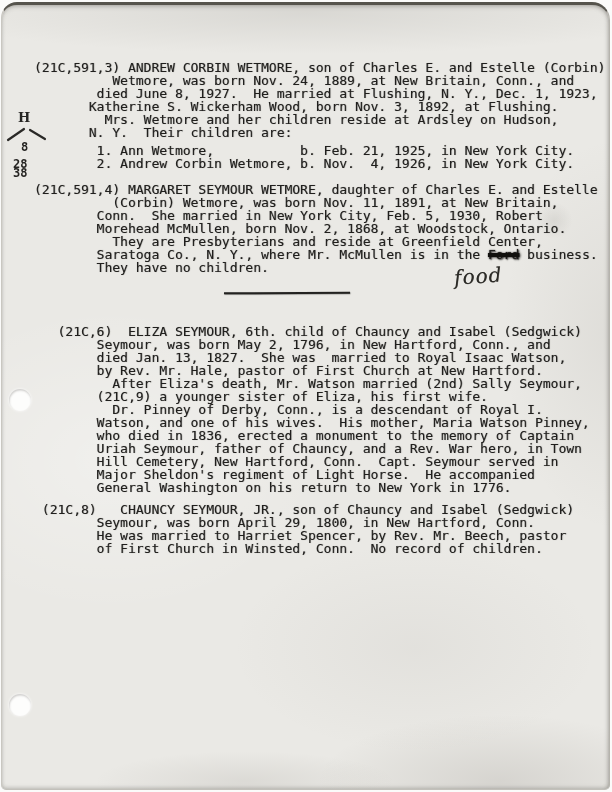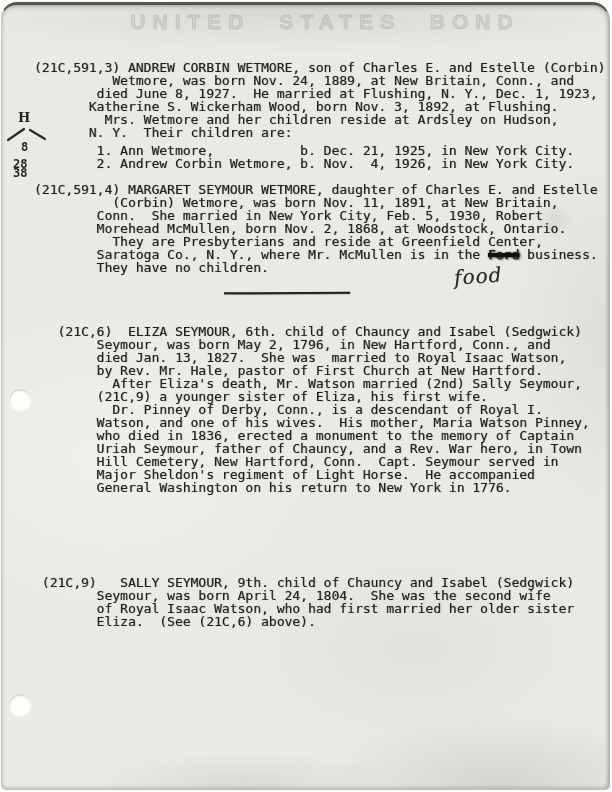--- a/index.html
+++ b/index.html
@@ -88,42 +88,41 @@
     box-shadow:inset 0.5px 1.5px 2px rgba(70,68,62,0.25), 0 0 3px rgba(255,255,255,0.9);
   }
   .hole.middle{top:384px;}
   .hole.bottom{top:689px;}
 </style>
 </head>
 <body>
 
 <div class="page">
 
-  <div class="watermark">UNITED STATES BOND</div>
 
   <div class="margin-note">
     <span class="letter">H</span>
     <span class="caret">
       <svg width="42" height="16" viewBox="0 0 42 16">
         <path d="M2 14 L18 3 M24 4 L39 13" stroke="#2a2927" stroke-width="2.2" fill="none" stroke-linecap="round"></path>
       </svg>
     </span>
     <span class="num n1">8</span>
     <span class="num n2">28</span>
     <span class="num n3">38</span>
   </div>
 
   <pre class="typed" style="top:56px">(21C,591,3) ANDREW CORBIN WETMORE, son of Charles E. and Estelle (Corbin)
           Wetmore, was born Nov. 24, 1889, at New Britain, Conn., and
         died June 8, 1927.  He married at Flushing, N. Y., Dec. 1, 1923,
        Katherine S. Wickerham Wood, born Nov. 3, 1892, at Flushing.
          Mrs. Wetmore and her children reside at Ardsley on Hudson,
        N. Y.  Their children are:</pre>
 
-  <pre class="typed" style="top:139px">        1. Ann Wetmore,           b. Dec. 21, 1925, in New York City.
+  <pre class="typed" style="top:139px">        1. Ann Wetmore,           b. Feb. 21, 1925, in New York City.
         2. Andrew Corbin Wetmore, b. Nov.  4, 1926, in New York City.</pre>
 
   <pre class="typed" style="top:178px"><span>(21C,591,4) MARGARET SEYMOUR WETMORE, daughter of Charles E. and Estelle
           (Corbin) Wetmore, was born Nov. 11, 1891, at New Britain,
         Conn.  She married in New York City, Feb. 5, 1930, Robert
         Morehead McMullen, born Nov. 2, 1868, at Woodstock, Ontario.
           They are Presbyterians and reside at Greenfield Center,
         Saratoga Co., N. Y., where Mr. McMullen is in the </span><span class="struck">Ford</span><span> business.
         They have no children.</span></pre>
 
@@ -138,22 +137,22 @@
           After Eliza's death, Mr. Watson married (2nd) Sally Seymour,
         (21C,9) a younger sister of Eliza, his first wife.
           Dr. Pinney of Derby, Conn., is a descendant of Royal I.
         Watson, and one of his wives.  His mother, Maria Watson Pinney,
         who died in 1836, erected a monument to the memory of Captain
         Uriah Seymour, father of Chauncy, and a Rev. War hero, in Town
         Hill Cemetery, New Hartford, Conn.  Capt. Seymour served in
         Major Sheldon's regiment of Light Horse.  He accompanied
         General Washington on his return to New York in 1776.</pre>
 
+  <pre class="typed" style="top:498px"> (21C,8)   CHAUNCY SEYMOUR, JR., son of Chauncy and Isabel (Sedgwick)
+        Seymour, was born April 29, 1800, in New Hartford, Conn.
+        He was married to Harriet Spencer, by Rev. Mr. Beech, pastor
+        of First Church in Winsted, Conn.  No record of children.</pre>
 
-  <pre class="typed" style="top:571px"> (21C,9)   SALLY SEYMOUR, 9th. child of Chauncy and Isabel (Sedgwick)
-        Seymour, was born April 24, 1804.  She was the second wife
-        of Royal Isaac Watson, who had first married her older sister
-        Eliza.  (See (21C,6) above).</pre>
 
   <div class="hole middle"></div>
   <div class="hole bottom"></div>
 
 </div>
 
 </body></html>

